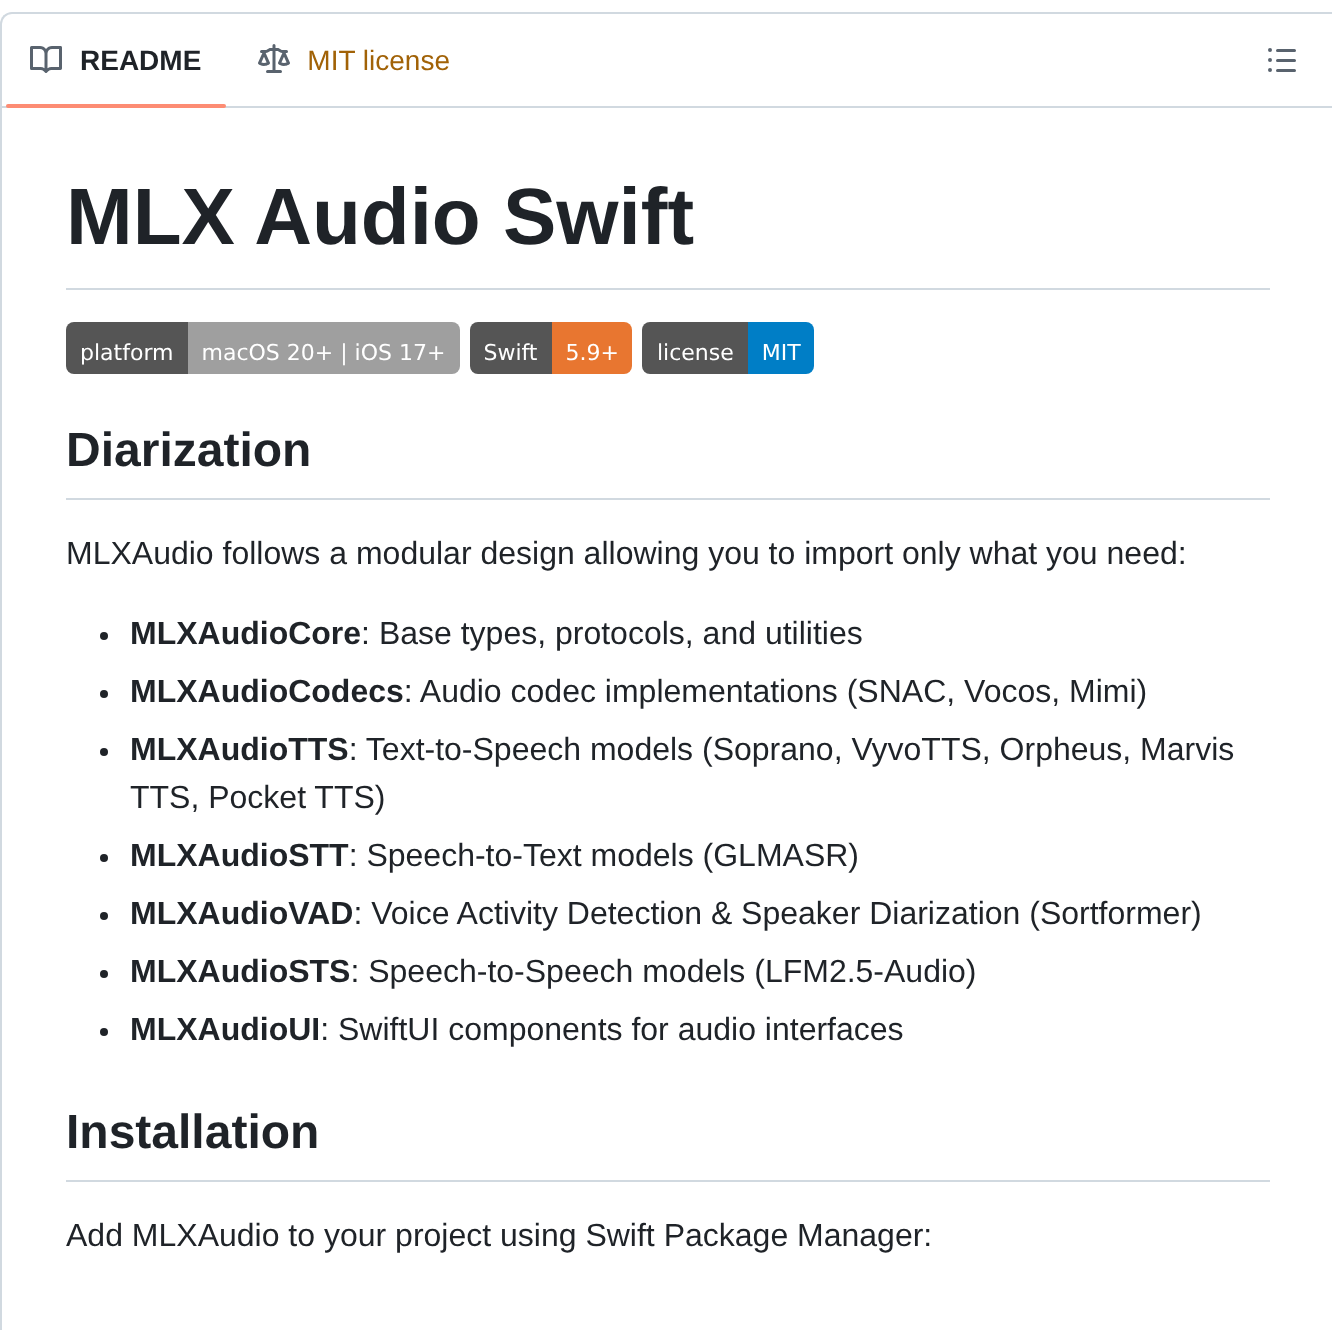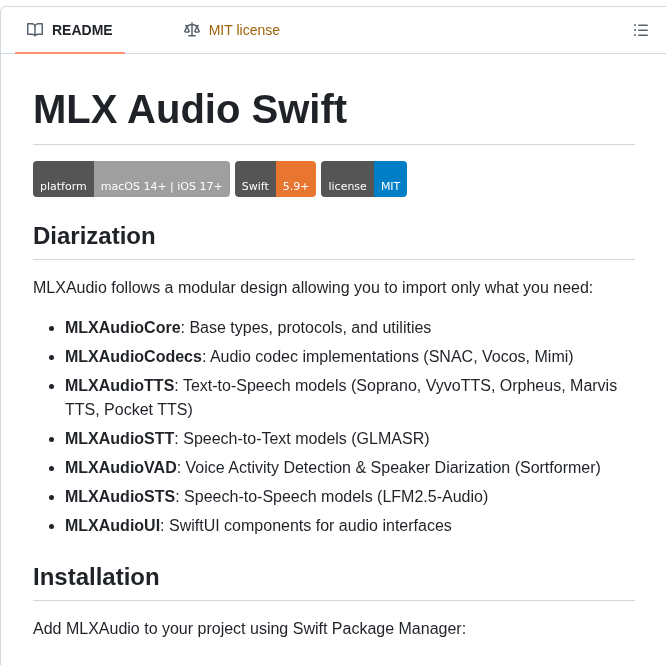--- a/index.html
+++ b/index.html
@@ -18,24 +18,23 @@
     border-top: 1px solid #d1d9e0;
     border-left: 1px solid #d1d9e0;
     border-top-left-radius: 6px;
     background: #fff;
   }
   
   .tabbar {
     display: flex;
     align-items: stretch;
     height: 47px;
-    padding-left: 12px;
+    padding-left: 0;
     border-bottom: 1px solid #d1d9e0;
     width: 666px;
-    gap: 43px;
   }
   .tab {
     position: relative;
     display: flex;
     align-items: center;
     gap: 9px;
     padding: 0 14px;
     font-size: 14px;
     color: #a16207;
     cursor: pointer;
@@ -96,21 +95,21 @@
   .badge {
     display: inline-flex;
     border-radius: 4px;
     overflow: hidden;
     font-family: "DejaVu Sans", sans-serif;
     font-size: 11px;
     line-height: 13px;
     color: #ffffff;
     white-space: nowrap;
   }
-  .badge > span { padding: 19px 7px 4px 7px; }
+  .badge > span { padding: 9px 7px 4px 7px; }
   .markdown-body ul {
     padding-left: 2em;
     margin-bottom: 16px;
   }
   .markdown-body li { margin-top: 5px; }
   .markdown-body li:first-child { margin-top: 0; }
 </style>
 </head>
 <body>
 
@@ -147,21 +146,21 @@
     </div>
   </div>
 
   <div class="markdown-body">
     <h1>MLX Audio Swift</h1>
 
 
     <div class="badges">
       <span class="badge">
         <span style="background: rgb(85, 85, 85);">platform</span>
-        <span style="background: rgb(159, 159, 159);">macOS 14+ | iOS 17+</span>
+        <span style="background: rgb(159, 159, 159);">macOS 20+ | iOS 17+</span>
       </span>
       <span class="badge">
         <span style="background: rgb(85, 85, 85);">Swift</span>
         <span style="background: rgb(232, 118, 48);">5.9+</span>
       </span>
       <span class="badge">
         <span style="background: rgb(85, 85, 85);">license</span>
         <span style="background: rgb(0, 126, 198);">MIT</span>
       </span>
     </div>

